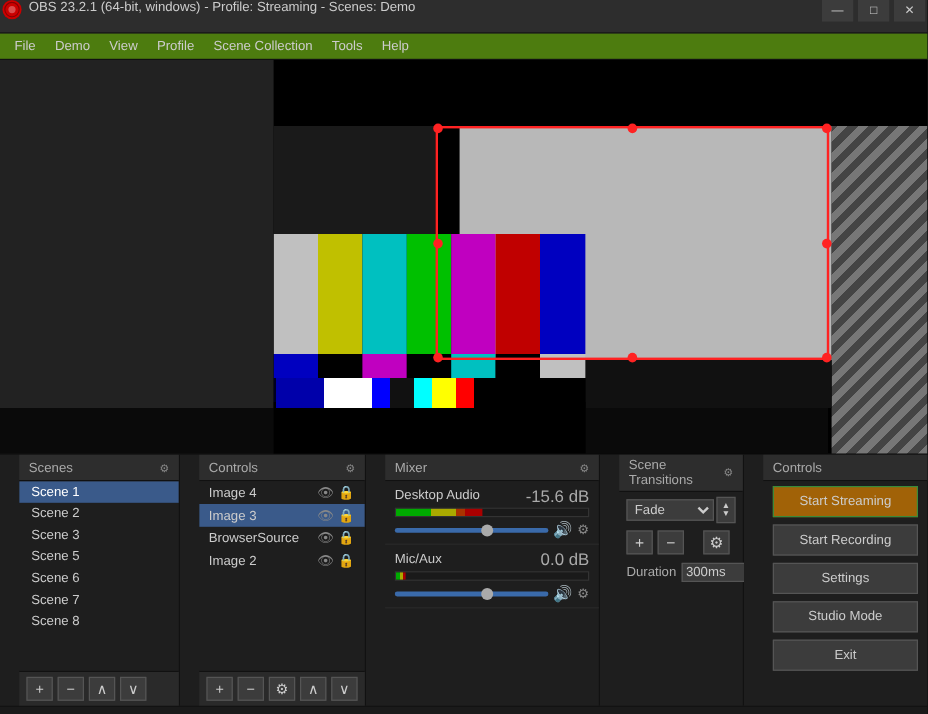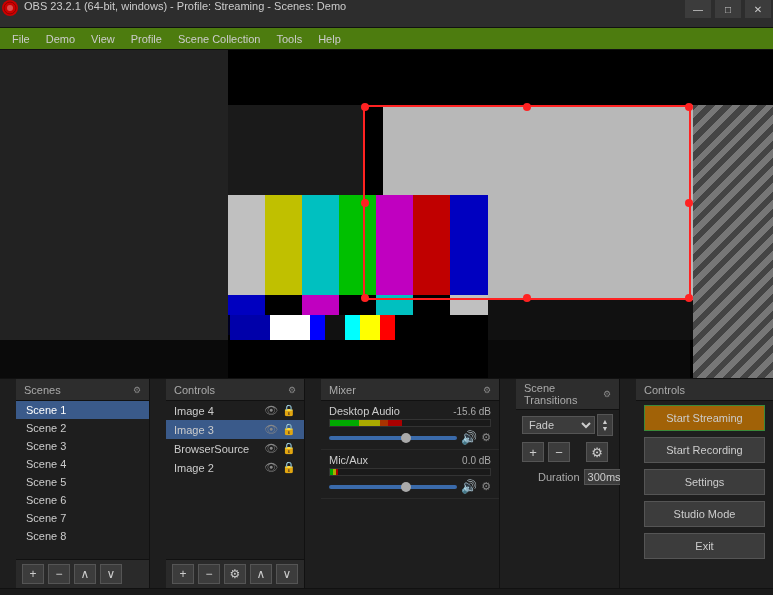--- a/index.html
+++ b/index.html
@@ -134,21 +134,21 @@
       justify-content: space-between;
     }
     .source-item.active { background: #3a5a8a; }
     .source-icons { display: flex; gap: 4px; }
     .src-icon { font-size: 11px; cursor: pointer; color: #888; }
 
     
     #panel-mixer { width: 195px; background: #1e1e1e; }
     .mixer-channel { padding: 4px 8px; border-bottom: 1px solid #2a2a2a; }
     .mixer-label-row { display: flex; align-items: center; justify-content: space-between; font-size: 11px; color: #ccc; margin-bottom: 2px; }
-    .mixer-db { color: #aaa; font-size: 10px; }
+    .mixer-db { color: #aaa; font-size: 14px; }
     .mixer-meter {
       height: 8px;
       background: #1a1a1a;
       border: 1px solid #333;
       position: relative;
       margin-bottom: 3px;
     }
     .mixer-slider-row { display: flex; align-items: center; gap: 4px; }
     .mixer-slider {
       flex: 1;
@@ -210,21 +210,21 @@
       width: 22px; height: 20px;
       display: flex; align-items: center; justify-content: center;
     }
     .duration-row {
       display: flex;
       align-items: center;
       gap: 4px;
       padding: 2px 6px;
       font-size: 11px;
     }
-    .duration-label { color: #aaa; margin-left: 16px; }
+    .duration-label { color: #aaa; }
     .duration-input {
       background: #3c3c3c;
       border: 1px solid #555;
       color: #ccc;
       font-size: 11px;
       width: 55px;
       padding: 1px 3px;
     }
     .duration-arrows {
       background: #3c3c3c;
@@ -366,21 +366,20 @@
     <div class="panel-header">
       <span>Scenes</span>
       <div class="panel-header-icons">
         <span class="panel-icon">⚙</span>
       </div>
     </div>
     <div class="scene-list">
     <div class="scene-item active">Scene 1</div>
         <div class="scene-item">Scene 2</div>
         <div class="scene-item">Scene 3</div>
-        <div class="scene-item">Scene 4</div>
         <div class="scene-item">Scene 5</div>
         <div class="scene-item">Scene 6</div>
         <div class="scene-item">Scene 7</div>
         <div class="scene-item">Scene 8</div>
       </div>
     <div class="panel-footer">
       <button class="footer-btn">+</button>
       <button class="footer-btn">−</button>
       <button class="footer-btn">∧</button>
       <button class="footer-btn">∨</button>

